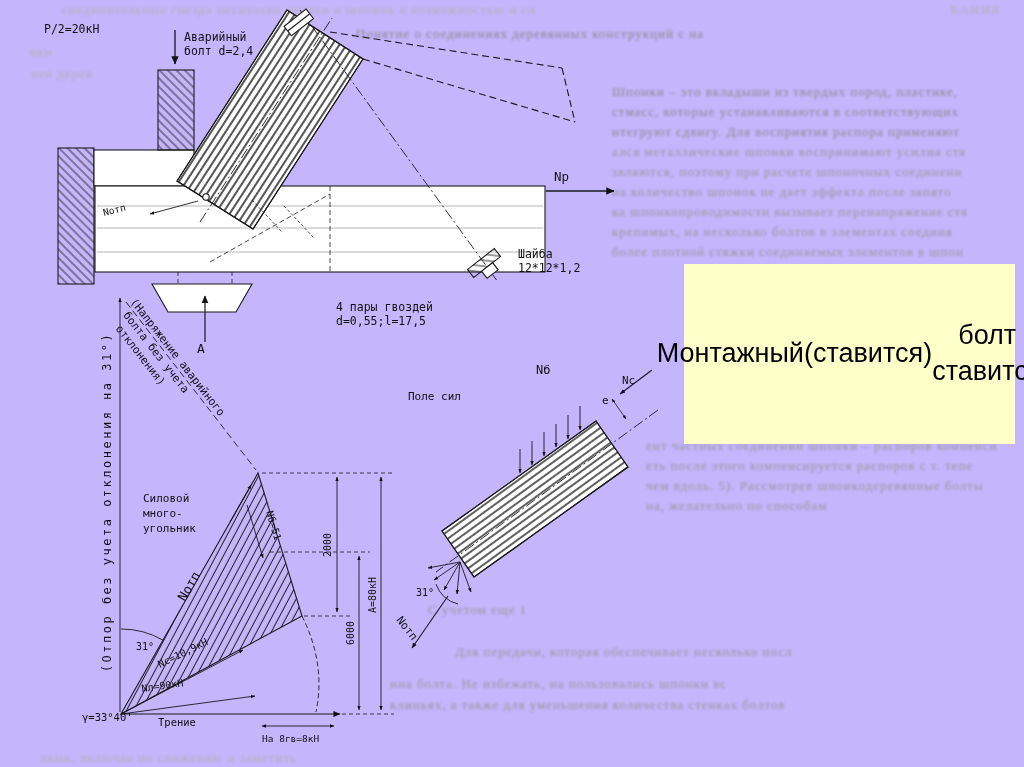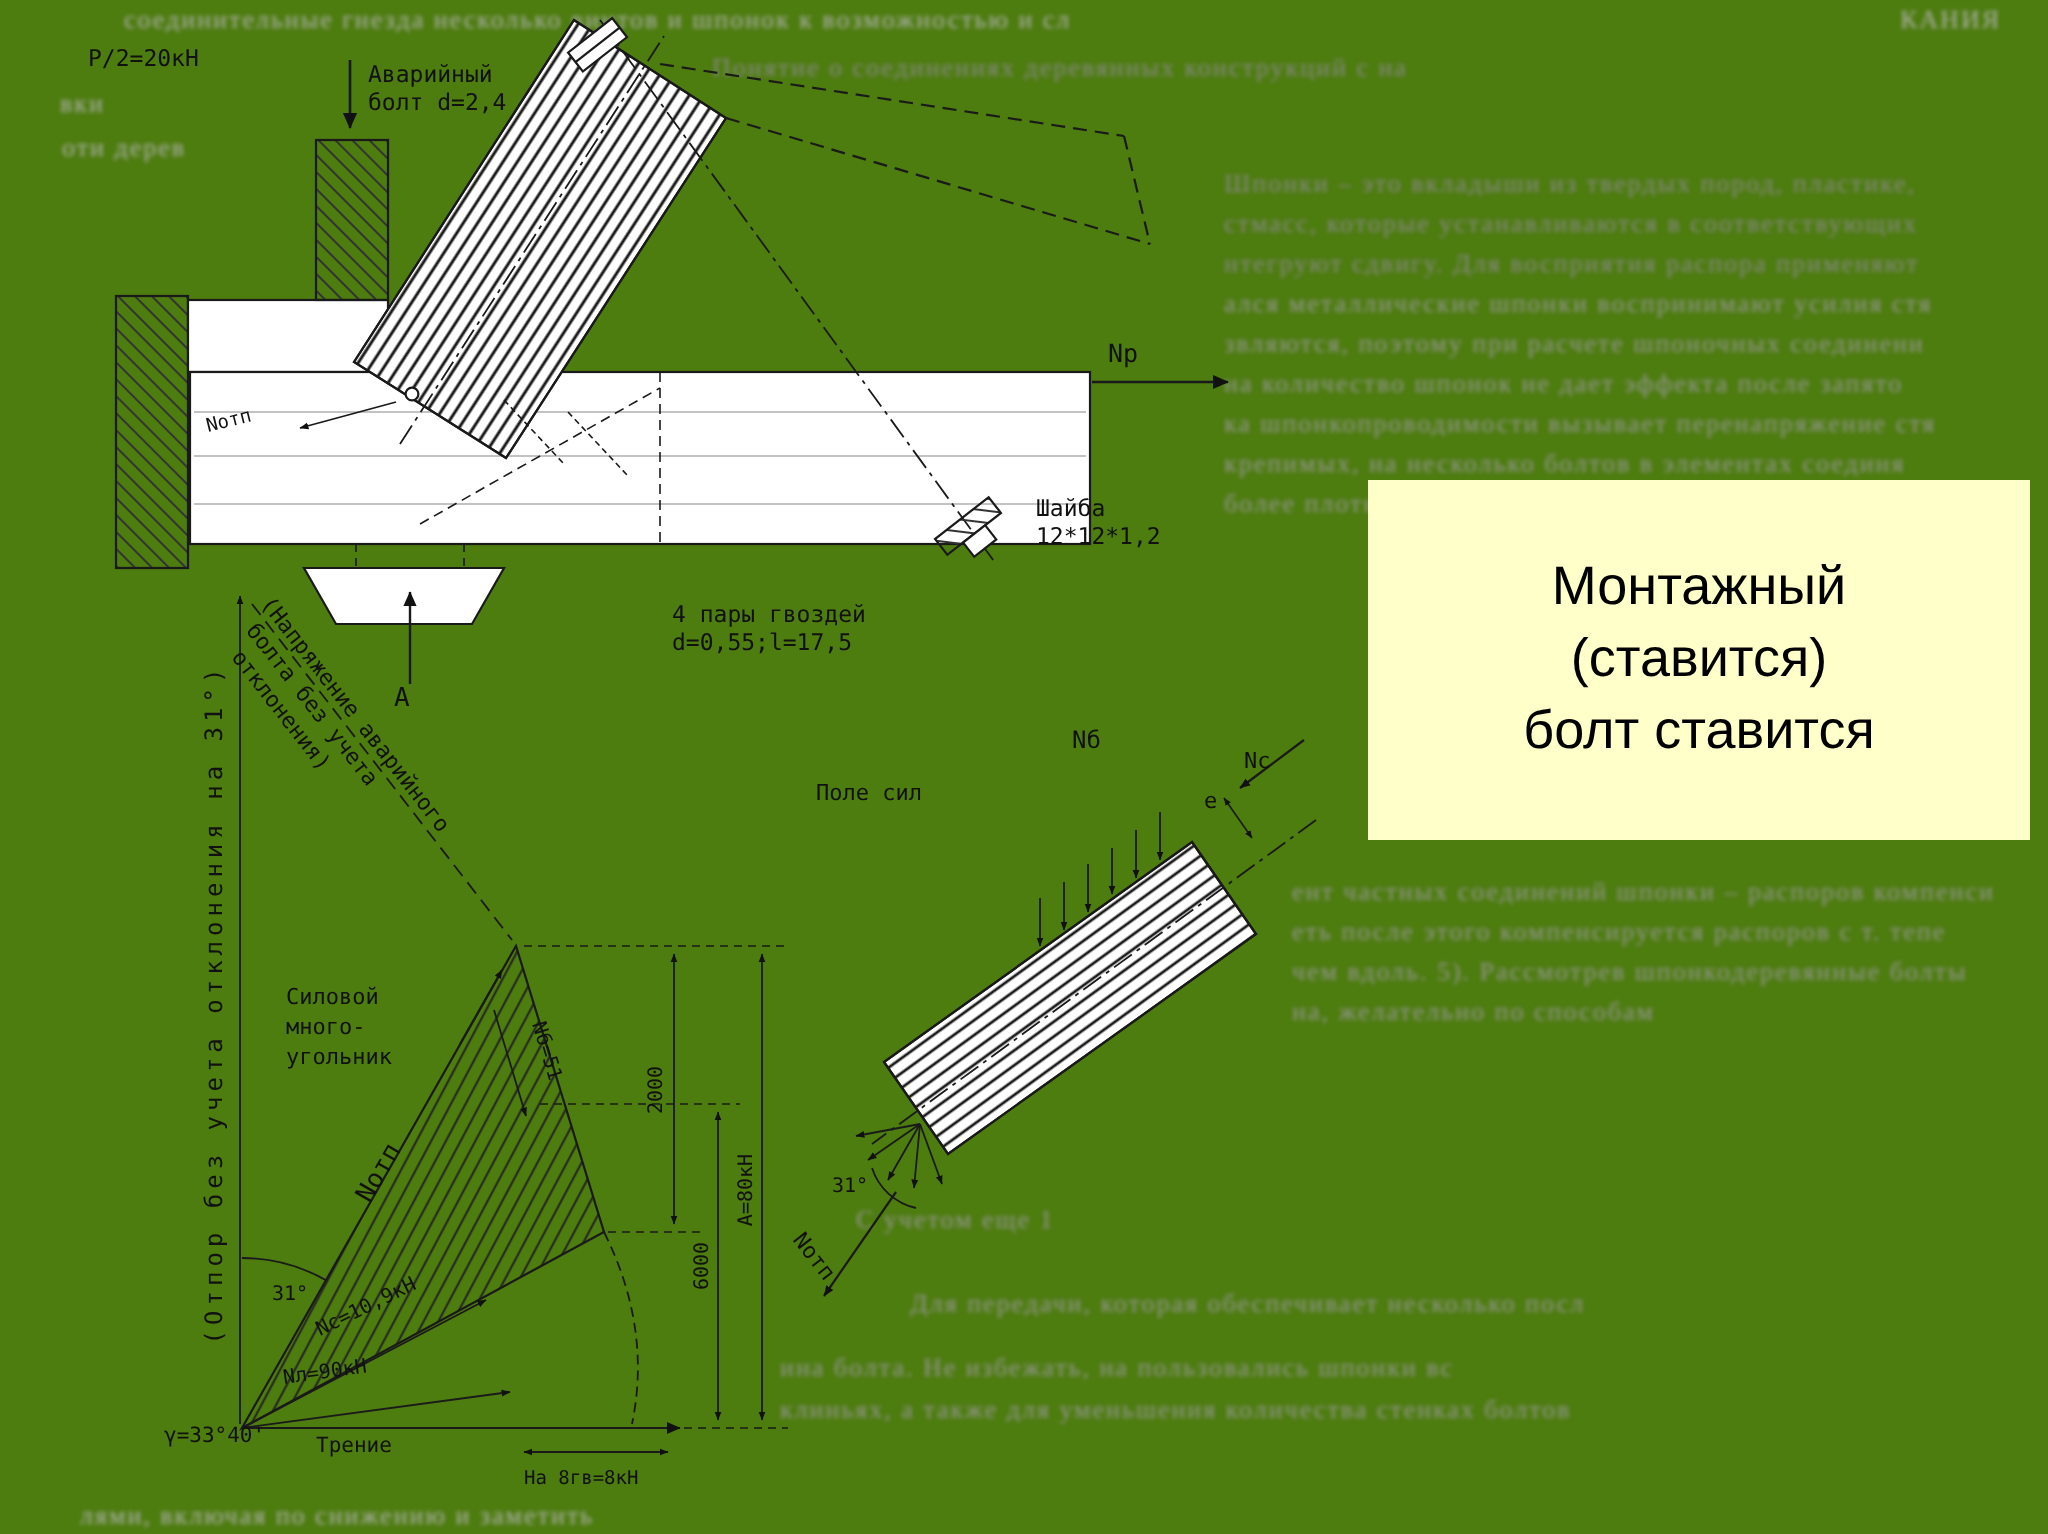--- a/index.html
+++ b/index.html
@@ -1,32 +1,32 @@
 <!DOCTYPE html>
 <html><head>
 <meta charset="utf-8">
 <style>
   html,body{margin:0;padding:0;background:#fff;}
   body{width:1024px;height:767px;overflow:hidden;position:relative;
        font-family:"Liberation Sans",sans-serif;}
-  .stage{position:absolute;inset:0;background:#4d7c0f;}
+  .stage{position:absolute;inset:0;background:#c4b5fd;}
 
   
   .bt{position:absolute;color:#989898;font-family:"Liberation Serif",serif;
       font-size:13px;letter-spacing:1px;filter:blur(1.15px);white-space:nowrap;}
   .bt.dark{color:#8a8a8a;}
   .bt.lt{color:#b3b3b3;}
 
   
   svg.drawing{position:absolute;left:0;top:0;}
   svg.drawing text{fill:#111;stroke:none;font-family:"DejaVu Sans Mono",monospace;}
 
   
-  .callout{position:absolute;left:684px;top:240px;width:331px;height:180px;
-           background:#FFFFC9;display:flex;flex-direction:column;
+  .callout{position:absolute;left:684px;top:264px;width:331px;height:180px;
+           background:#FFFFC9;display:flex;flex-direction:row;
            align-items:center;justify-content:center;
            font-size:27px;line-height:1.33;color:#000;text-align:center;}
 </style>
 </head>
 <body>
 
 <div class="stage">
 
   <div>
     <span class="bt lt" style="left:62px;top:2px">соединительные гнезда несколько винтов и шпонок к возможностью и сл</span>

